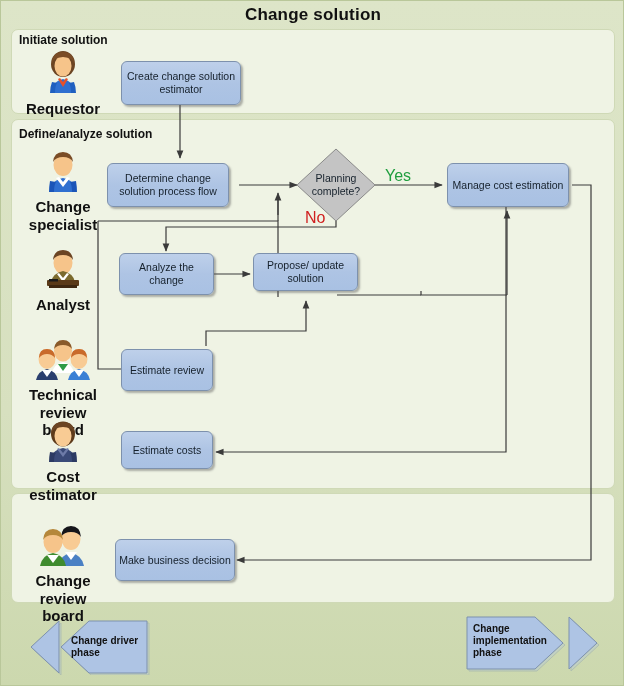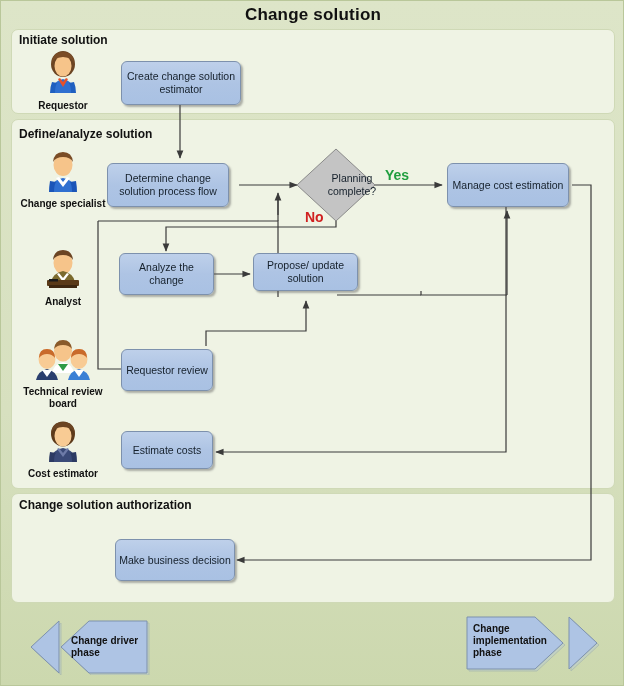--- a/index.html
+++ b/index.html
@@ -34,34 +34,34 @@
     display:flex;align-items:center;justify-content:center;
     text-align:center;font-size:10.5px;color:#15202b;line-height:1.22;
     padding:2px 3px;
   }
   
   .diamond-wrap{position:absolute;}
   .diamond{
     position:absolute;left:0;top:0;width:100%;height:100%;
   }
   .diamond-label{
-    position:absolute;left:16px;top:0;width:100%;height:100%;
+    position:absolute;left:0;top:0;width:100%;height:100%;
     display:flex;flex-direction:column;align-items:center;justify-content:center;
     font-size:10.5px;color:#15202b;line-height:1.25;text-align:center;
     pointer-events:none;
   }
   
-  .blabel{position:absolute;font-size:14px;font-weight:bold;}
+  .blabel{position:absolute;font-size:16px;font-weight:normal;}
   .blabel.yes{color:#1f9e3e;}
   .blabel.no{color:#d02020;}
   
   .actor{position:absolute;width:92px;text-align:center;}
   .actor-art{position:relative;margin:0 auto;}
   .actor-name{
-    font-size:10px;font-weight:bold;color:#111;line-height:1.18;margin-top:1px;
+    font-size:15px;font-weight:bold;color:#111;line-height:1.18;margin-top:1px;
   }
   
   .chev{position:absolute;}
   .chev-label{
     position:absolute;font-size:10px;font-weight:bold;color:#111;
     line-height:1.2;
   }
   svg.lines{position:absolute;left:0;top:0;width:624px;height:686px;
             pointer-events:none;}
 </style>
@@ -72,21 +72,20 @@
 
   <div class="diagram-title">Change solution</div>
 
   <div class="panel" style="left:10px;top:28px;width:604px;height:85px;"></div>
   <div class="panel-title" style="left:18px;top:32px;">Initiate solution</div>
 
   <div class="panel" style="left:10px;top:118px;width:604px;height:370px;"></div>
   <div class="panel-title" style="left:18px;top:126px;">Define/analyze solution</div>
 
   <div class="panel" style="left:10px;top:492px;width:604px;height:110px;"></div>
-  <div class="panel-title" style="left:18px;top:497px;">Change solution authorization</div>
 
   <svg class="lines" viewBox="0 0 624 686">
     <defs>
       <marker id="arrow" viewBox="0 0 10 10" refX="9" refY="5" markerWidth="7" markerHeight="7" orient="auto-start-reverse">
         <path d="M 0 1 L 10 5 L 0 9 z" fill="#3a3a3a"></path>
       </marker>
     </defs>
     <g fill="none" stroke="#3a3a3a" stroke-width="1.2">
 
       <path d="M179,104 L179,157" marker-end="url(#arrow)"></path>
@@ -199,32 +198,49 @@
         <path d="M11 14 q1 -11 12 -11 q11 0 12 11 q-3 -6 -12 -6 q-9 0 -12 6z" fill="#6b4423"></path>
         <path d="M10 43 q1 -12 13 -14 q12 2 13 14 z" fill="#3a4a78"></path>
         <path d="M17 30 l6 8 l6 -8 l-2 -1 l-4 5 l-4 -5 z" fill="#6d7ba8"></path>
         <path d="M10 33 q-1 5 -1 10 l5 0 q0 -7 2 -9 z" fill="#2c3a63"></path>
         <path d="M36 33 q1 5 1 10 l-5 0 q0 -7 -2 -9 z" fill="#2c3a63"></path>
       </svg>
     </div>
     <div class="actor-name">Cost estimator</div>
   </div>
 
+  <div class="actor" style="left:16px;top:522px;">
+    <div class="actor-art">
+      <svg width="56" height="44" viewBox="0 0 56 44">
+
+        <ellipse cx="36" cy="16" rx="9.5" ry="11" fill="#f8cb94"></ellipse>
+        <path d="M26 14 q1 -11 10 -11 q9 0 10 11 q-3 -5 -10 -5 q-7 0 -10 5z" fill="#15151a"></path>
+        <path d="M23 43 q2 -11 13 -13 q11 2 13 13 z" fill="#4a80c4"></path>
+        <path d="M30 29 l6 8 l6 -8 z" fill="#ffffff"></path>
+
+        <ellipse cx="18" cy="19" rx="9.5" ry="11" fill="#f6c48a"></ellipse>
+        <path d="M8 17 q1 -11 10 -11 q9 0 10 11 q-3 -5 -10 -5 q-7 0 -10 5z" fill="#b5873a"></path>
+        <path d="M5 43 q2 -11 13 -13 q11 2 13 13 z" fill="#3f8b2e"></path>
+        <path d="M12 32 l6 8 l6 -8 z" fill="#ffffff"></path>
+      </svg>
+    </div>
+    <div class="actor-name">Change review board</div>
+  </div>
 
   <div class="pbox" style="left:120px;top:60px;width:120px;height:44px;">Create change solution estimator</div>
 
   <div class="pbox" style="left:106px;top:162px;width:122px;height:44px;">Determine change solution process flow</div>
 
   <div class="pbox" style="left:446px;top:162px;width:122px;height:44px;">Manage cost estimation</div>
 
   <div class="pbox" style="left:118px;top:252px;width:95px;height:42px;">Analyze the change</div>
 
   <div class="pbox" style="left:252px;top:252px;width:105px;height:38px;">Propose/ update solution</div>
 
-  <div class="pbox" style="left:120px;top:348px;width:92px;height:42px;">Requestor review</div>
+  <div class="pbox" style="left:120px;top:348px;width:92px;height:42px;">Estimate review</div>
 
   <div class="pbox" style="left:120px;top:430px;width:92px;height:38px;">Estimate costs</div>
 
   <div class="pbox" style="left:114px;top:538px;width:120px;height:42px;">Make business decision</div>
 
   <div class="diamond-wrap" style="left:294px;top:146px;width:82px;height:76px;">
     <svg class="diamond" viewBox="0 0 82 76">
       <polygon points="41,2 80,38 41,74 2,38" fill="#c4c4c4" stroke="#8a8a8a" stroke-width="1"></polygon>
     </svg>
     <div class="diamond-label">

